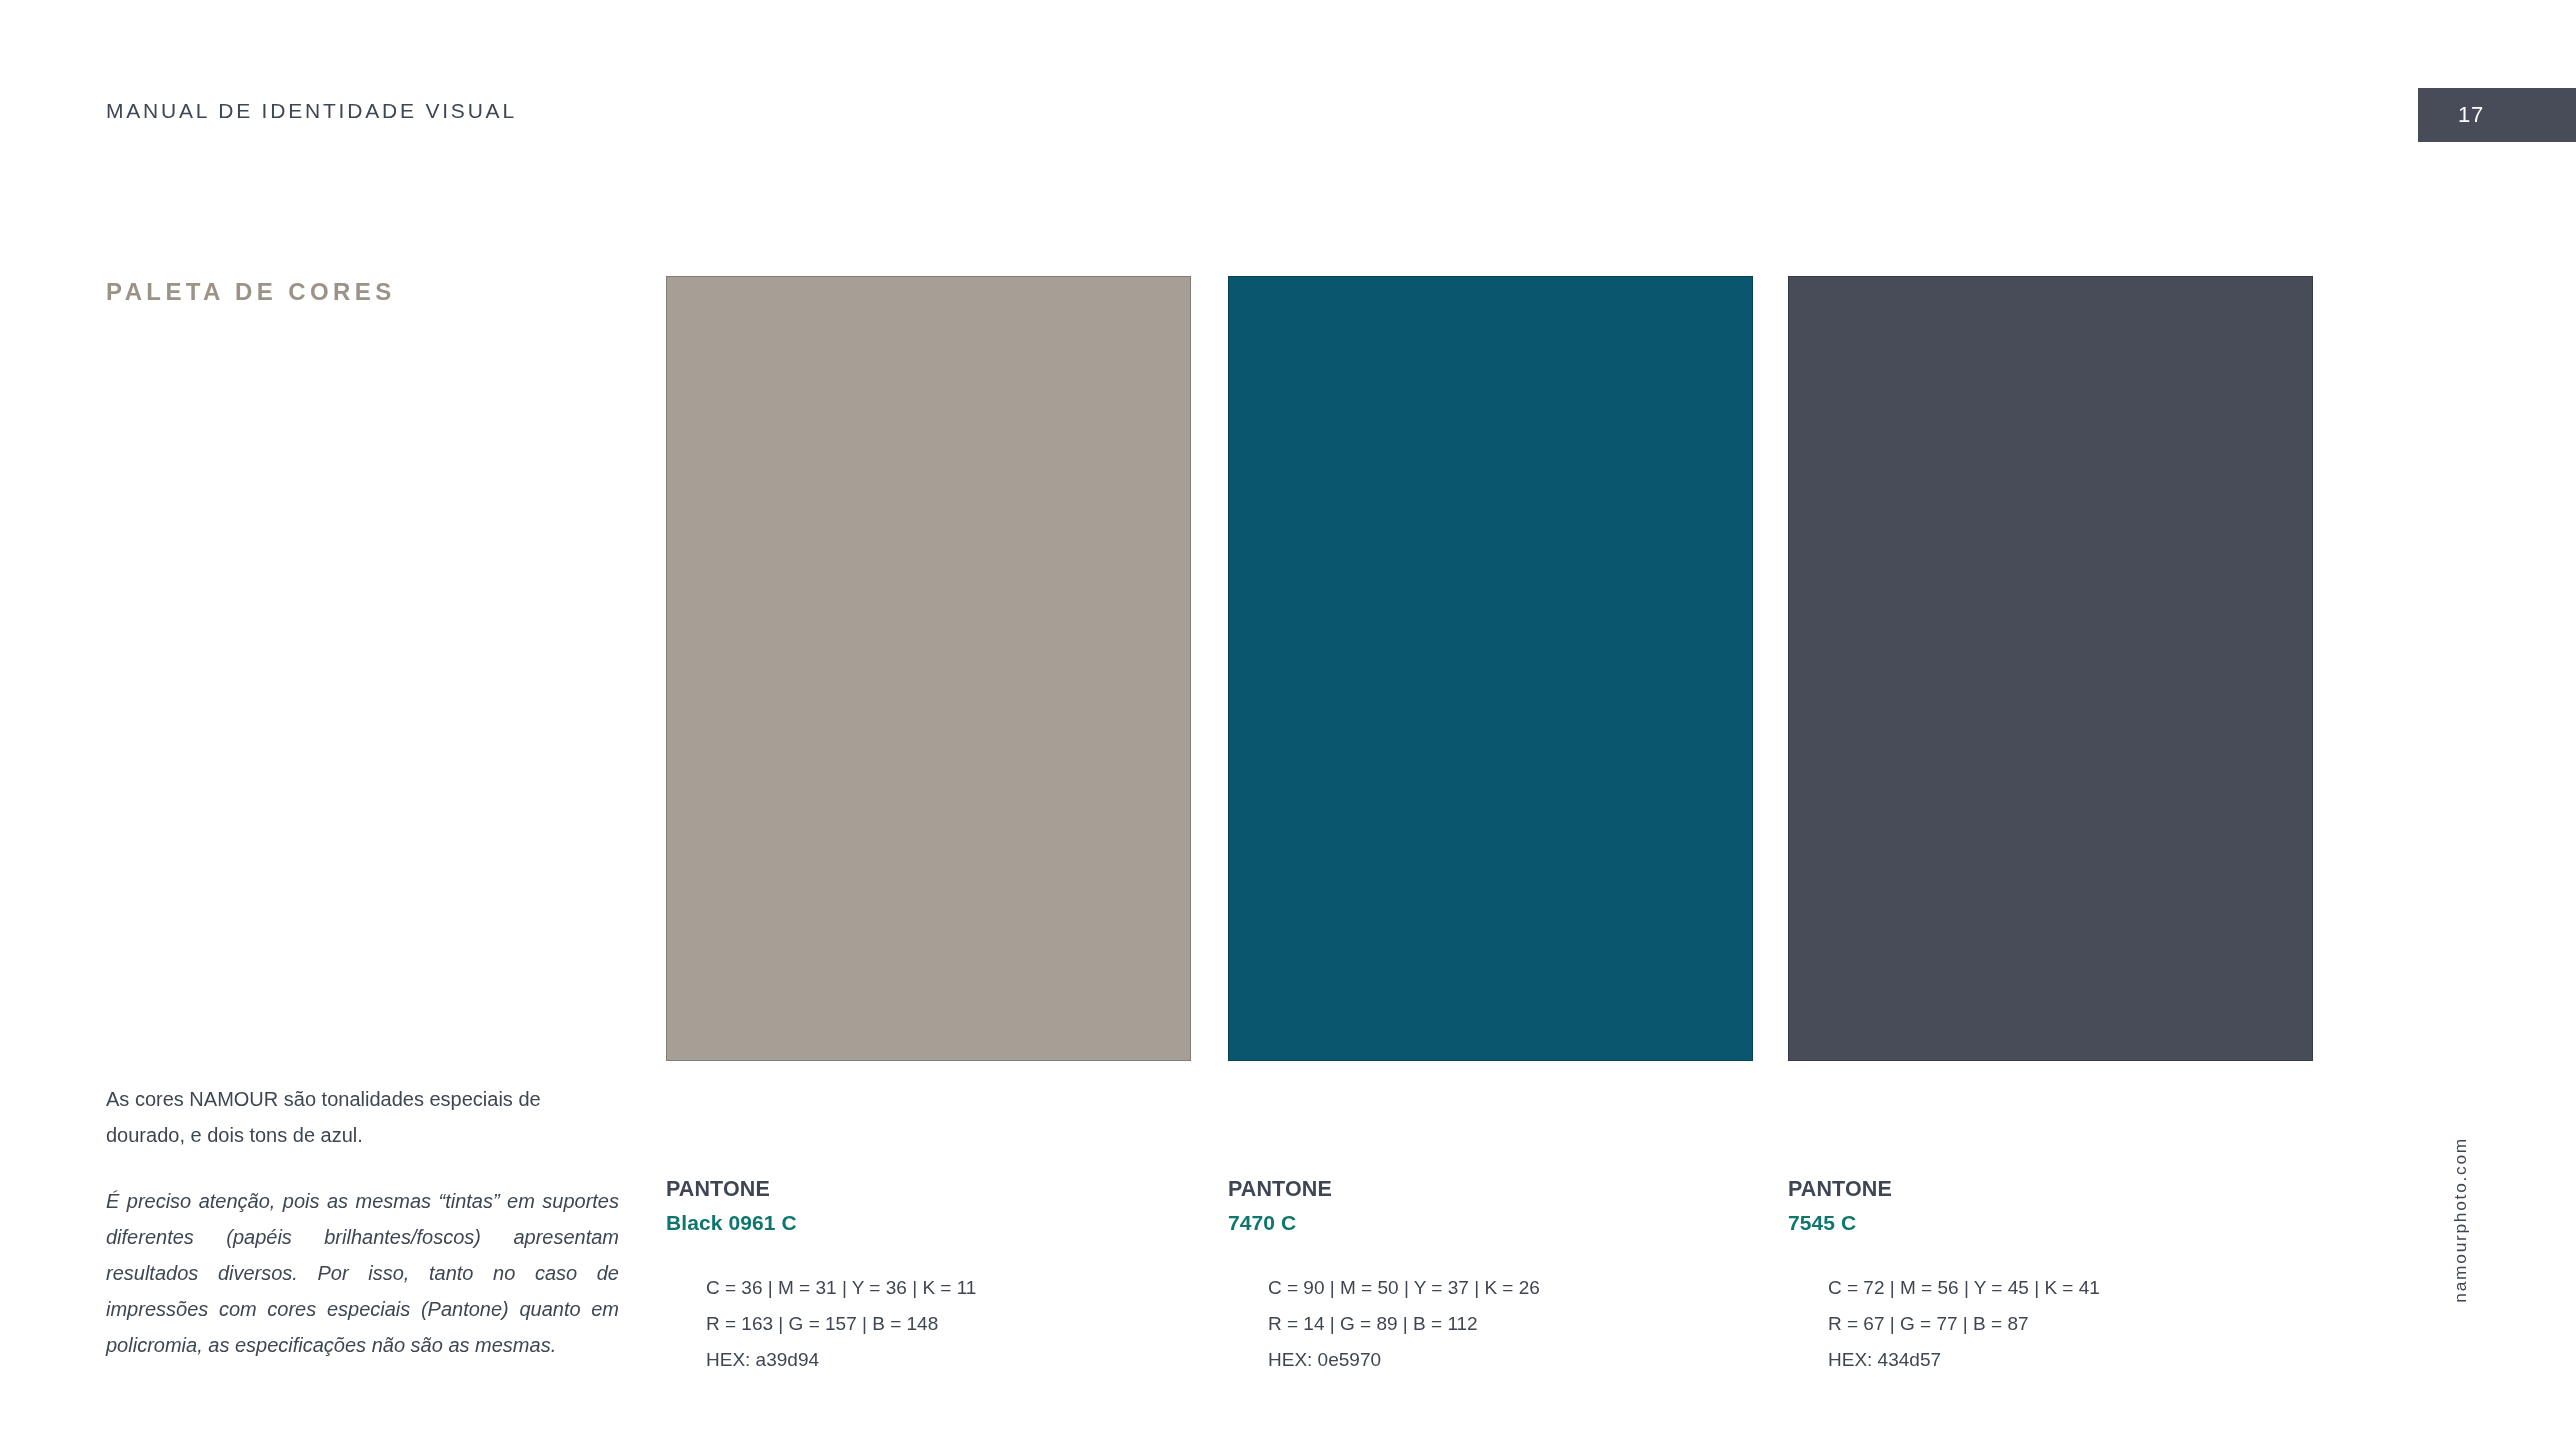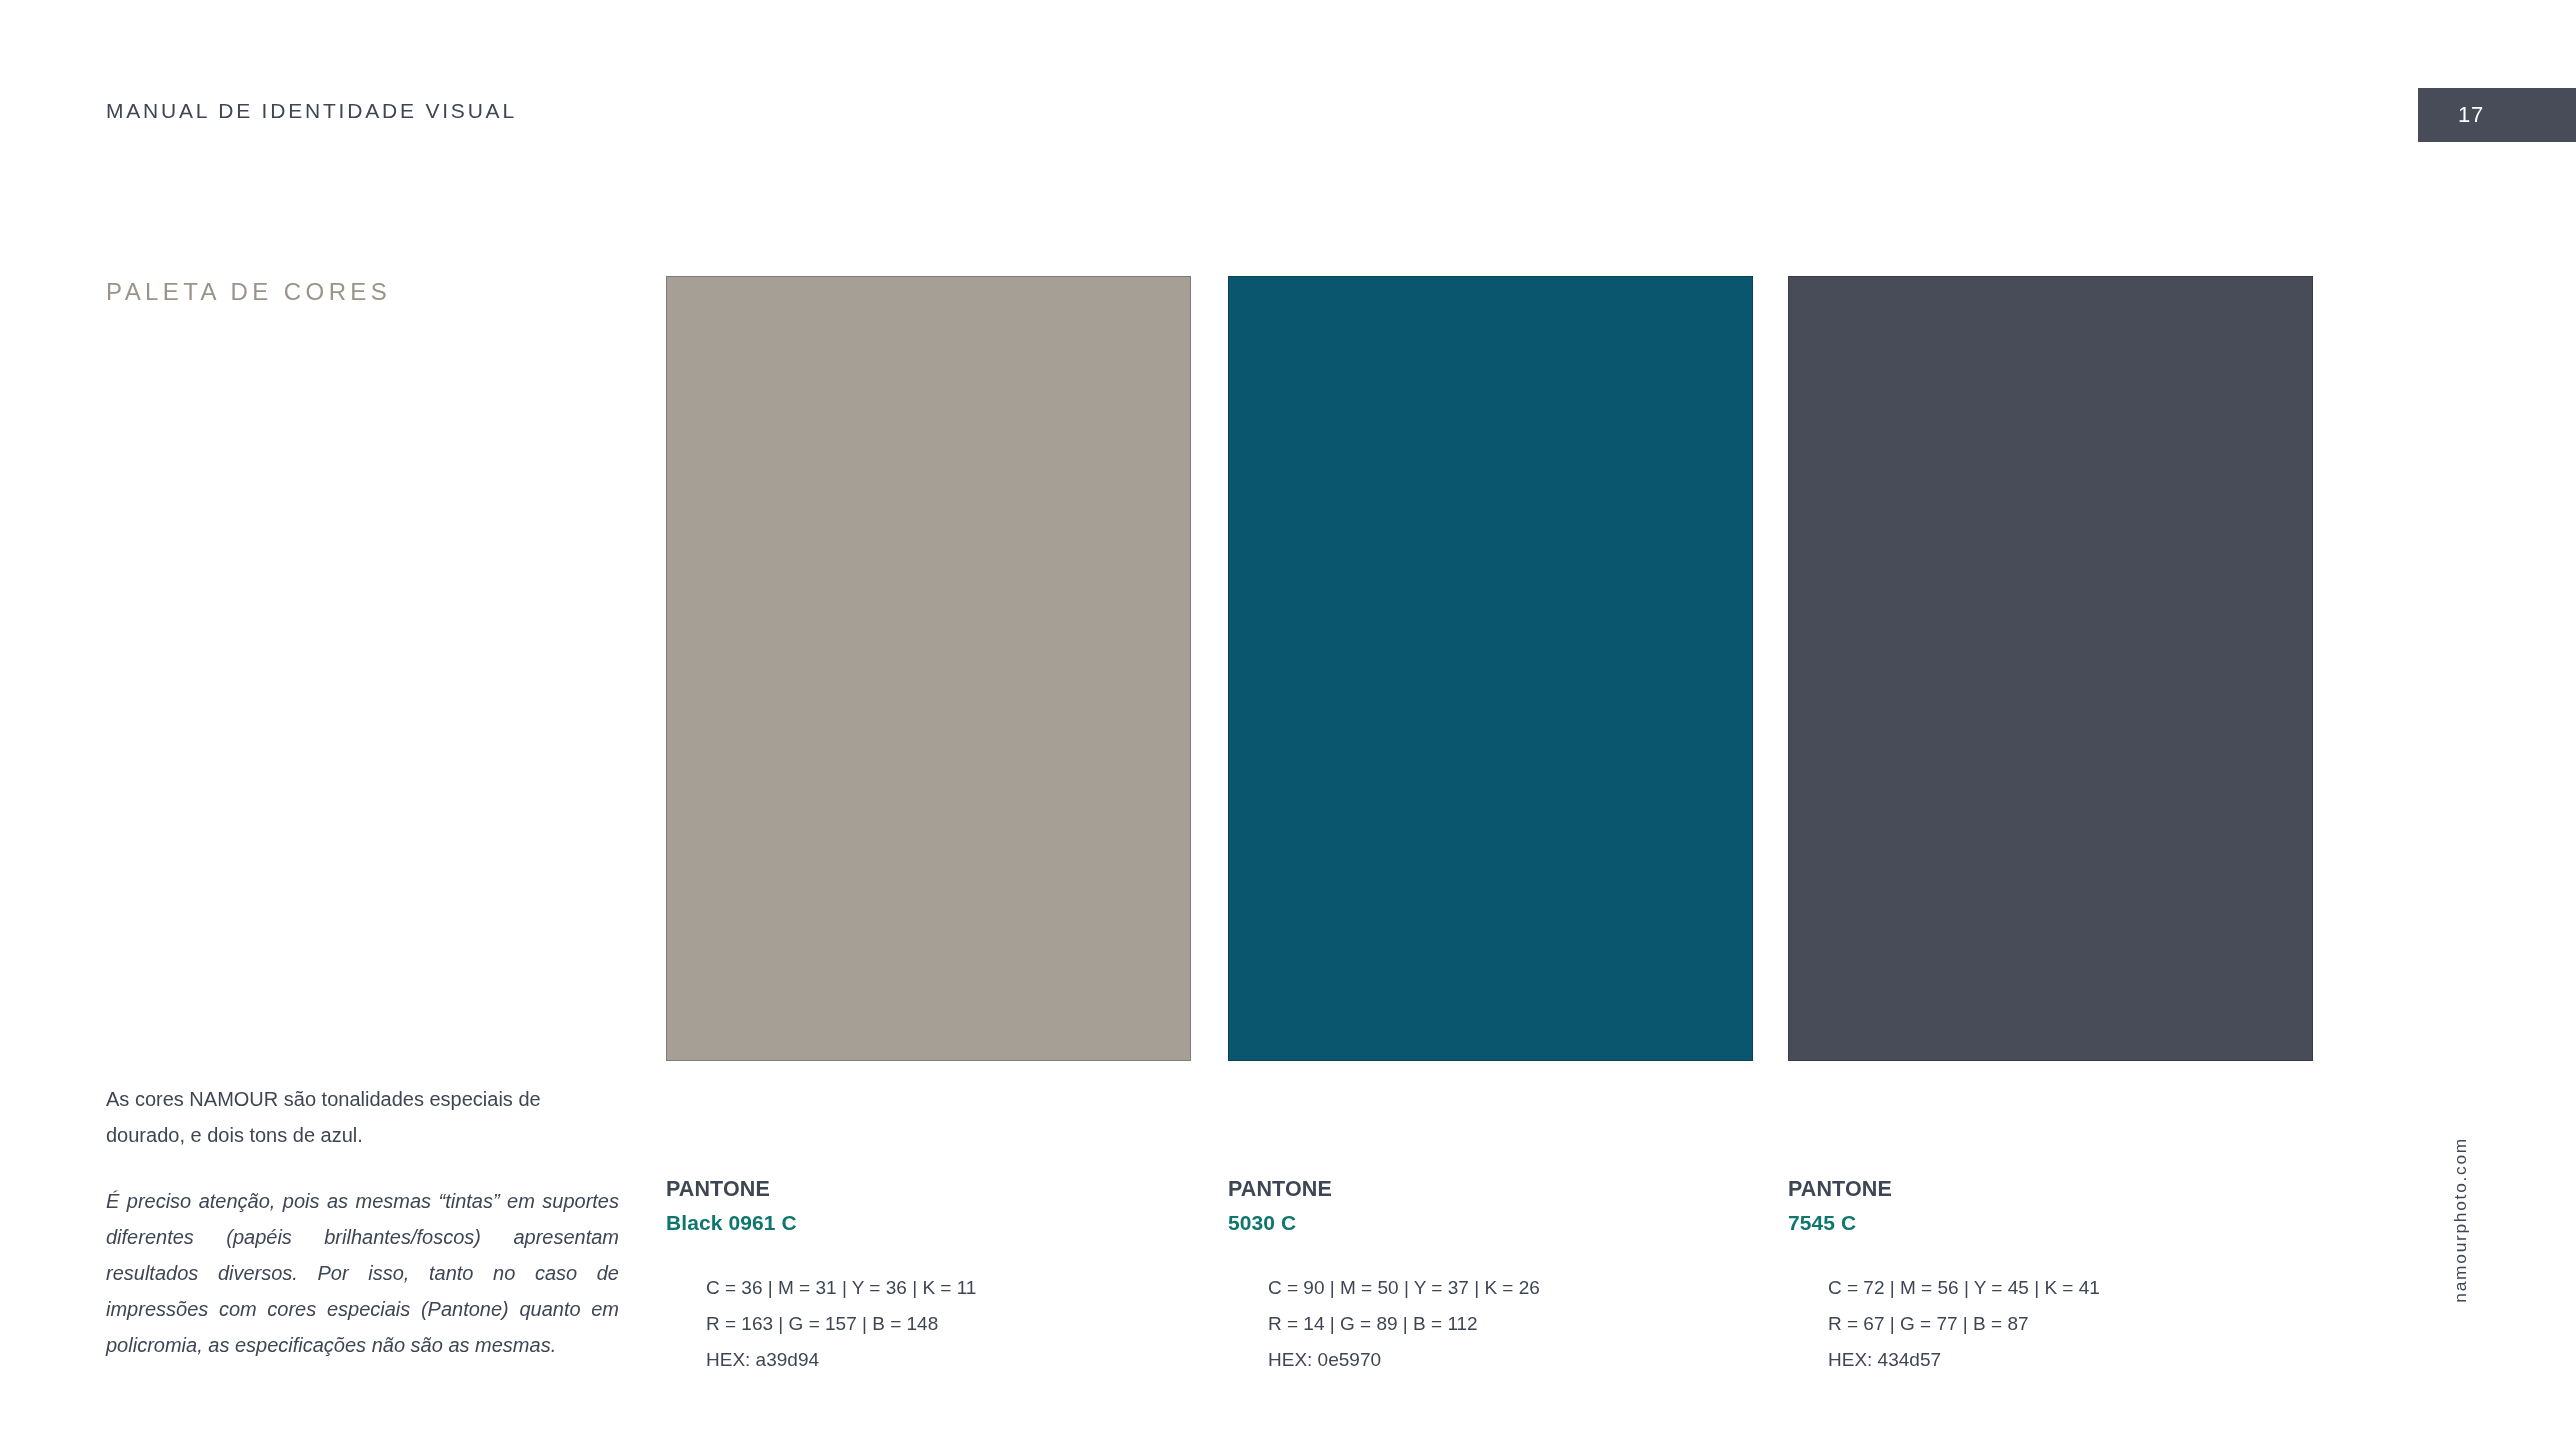--- a/index.html
+++ b/index.html
@@ -51,21 +51,21 @@
   }
 
   
   .section-title {
     position:absolute;
     left:106px;
     top:278px;
     font-size:24px;
     letter-spacing:4.4px;
     color:#9b9387;
-    font-weight:400;
+    font-weight:700;
     white-space:nowrap;
   }
 
   
   .intro-block {
     position:absolute;
     left:106px;
     top:1081px;
     width:513px;
   }
@@ -158,21 +158,21 @@
         <div class="spec-line">R = 163 | G = 157 | B = 148</div>
         <div class="spec-line">HEX: a39d94</div>
       </div>
     </div>
   </div>
 
   <div class="swatch-col c2">
     <div class="swatch-chip" style="background-color: rgb(10, 86, 110);"></div>
     <div class="swatch-meta">
       <div class="pantone-word">PANTONE</div>
-      <div class="pantone-code">5030 C</div>
+      <div class="pantone-code">7470 C</div>
       <div class="spec-lines">
         <div class="spec-line">C = 90 | M = 50 | Y = 37 | K = 26</div>
         <div class="spec-line">R = 14 | G = 89 | B = 112</div>
         <div class="spec-line">HEX: 0e5970</div>
       </div>
     </div>
   </div>
 
   <div class="swatch-col c3">
     <div class="swatch-chip" style="background-color: rgb(71, 76, 88);"></div>

